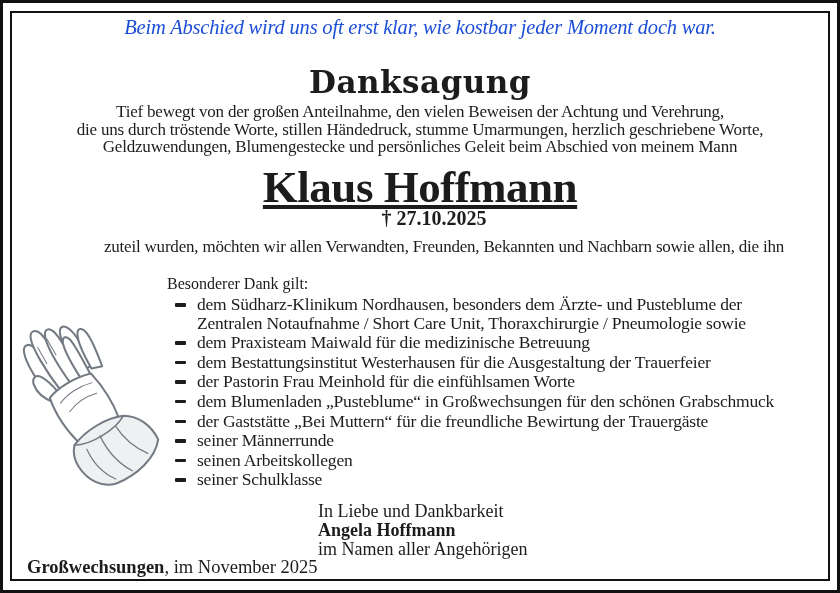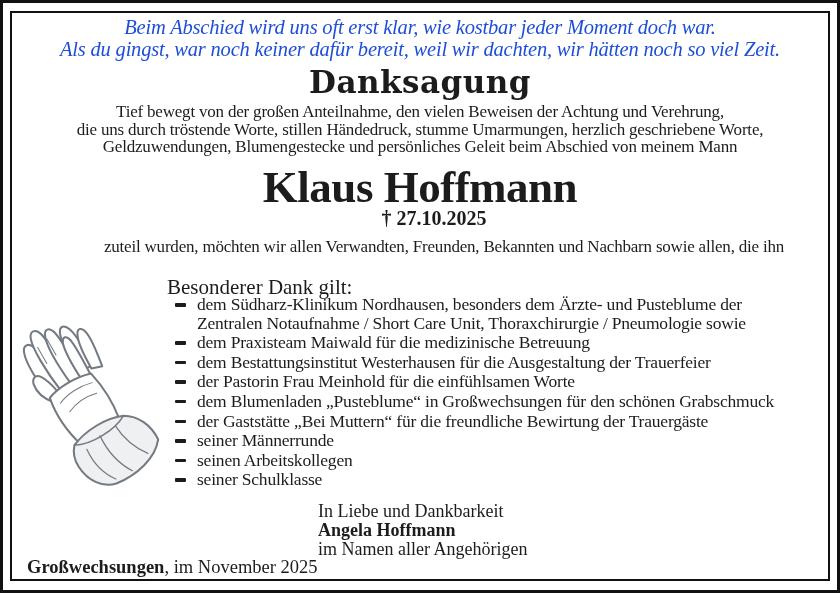--- a/index.html
+++ b/index.html
@@ -11,46 +11,45 @@
   }
   .outer-frame{position:absolute;inset:0;border:3px solid #111111;pointer-events:none;}
   .inner-frame{position:absolute;left:10px;top:11px;right:10px;bottom:12px;border:2px solid #111111;}
   .abs{position:absolute;}
   .centered{left:0;right:0;text-align:center;}
   .nowrap{white-space:nowrap;}
 
   .verse{top:16px;font-style:italic;font-size:20.5px;line-height:22px;letter-spacing:-0.2px;color:#1d4ed8;}
   .heading-script{top:64px;font-family:"DejaVu Serif","Liberation Serif",serif;font-weight:700;font-size:31px;letter-spacing:0.5px;}
   .intro{top:103px;font-size:17px;line-height:17.6px;letter-spacing:-0.2px;}
-  .deceased-name{top:161px;font-size:45px;font-weight:700;letter-spacing:-0.5px;}
+  .deceased-name{top:161px;font-size:45px;font-weight:700;letter-spacing:-0.5px;text-decoration:underline;}
   .death-date{top:207px;font-size:20px;font-weight:700;padding-left:28px;}
   .gratitude{top:238px;font-size:17px;line-height:17.6px;letter-spacing:-0.2px;margin-left:48px;}
 
-  .thanks-heading{left:167px;top:275px;font-size:21px;}
+  .thanks-heading{left:167px;top:275px;font-size:16px;}
   .thanks-list{left:175px;top:295px;width:630px;margin:0;padding:0;list-style:none;font-size:17.5px;line-height:18.6px;letter-spacing:-0.2px;}
   .thanks-list li{display:flex;align-items:flex-start;margin:0 0 1px 0;}
   .dash{flex:0 0 auto;width:11px;height:3.5px;background:#1c1c1c;margin:8px 11px 0 0;border-radius:1px;}
   .li-text{flex:1 1 auto;}
 
   .signature{left:318px;top:502px;font-size:18px;line-height:18.8px;}
   .signature .sig-name{font-weight:700;}
   .footer-line{left:27px;top:557px;font-size:18.5px;}
   .footer-line .city{font-weight:700;}
 
   .hands{left:16px;top:280px;width:156px;height:212px;}
 </style>
 </head>
 <body>
 
 <div class="outer-frame"></div>
 <div class="inner-frame"></div>
 
 <div class="abs centered verse">
   <div class="nowrap">Beim Abschied wird uns oft erst klar, wie kostbar jeder Moment doch war.</div>
-  <div class="nowrap">Als du gingst, war noch keiner dafür bereit, weil wir dachten, wir hätten noch so viel Zeit.</div>
 </div>
 
 <div class="abs centered heading-script">Danksagung</div>
 
 <div class="abs centered intro">
   <div class="nowrap">Tief bewegt von der großen Anteilnahme, den vielen Beweisen der Achtung und Verehrung,</div>
   <div class="nowrap">die uns durch tröstende Worte, stillen Händedruck, stumme Umarmungen, herzlich geschriebene Worte,</div>
   <div class="nowrap">Geldzuwendungen, Blumengestecke und persönliches Geleit beim Abschied von meinem Mann</div>
 </div>
 

